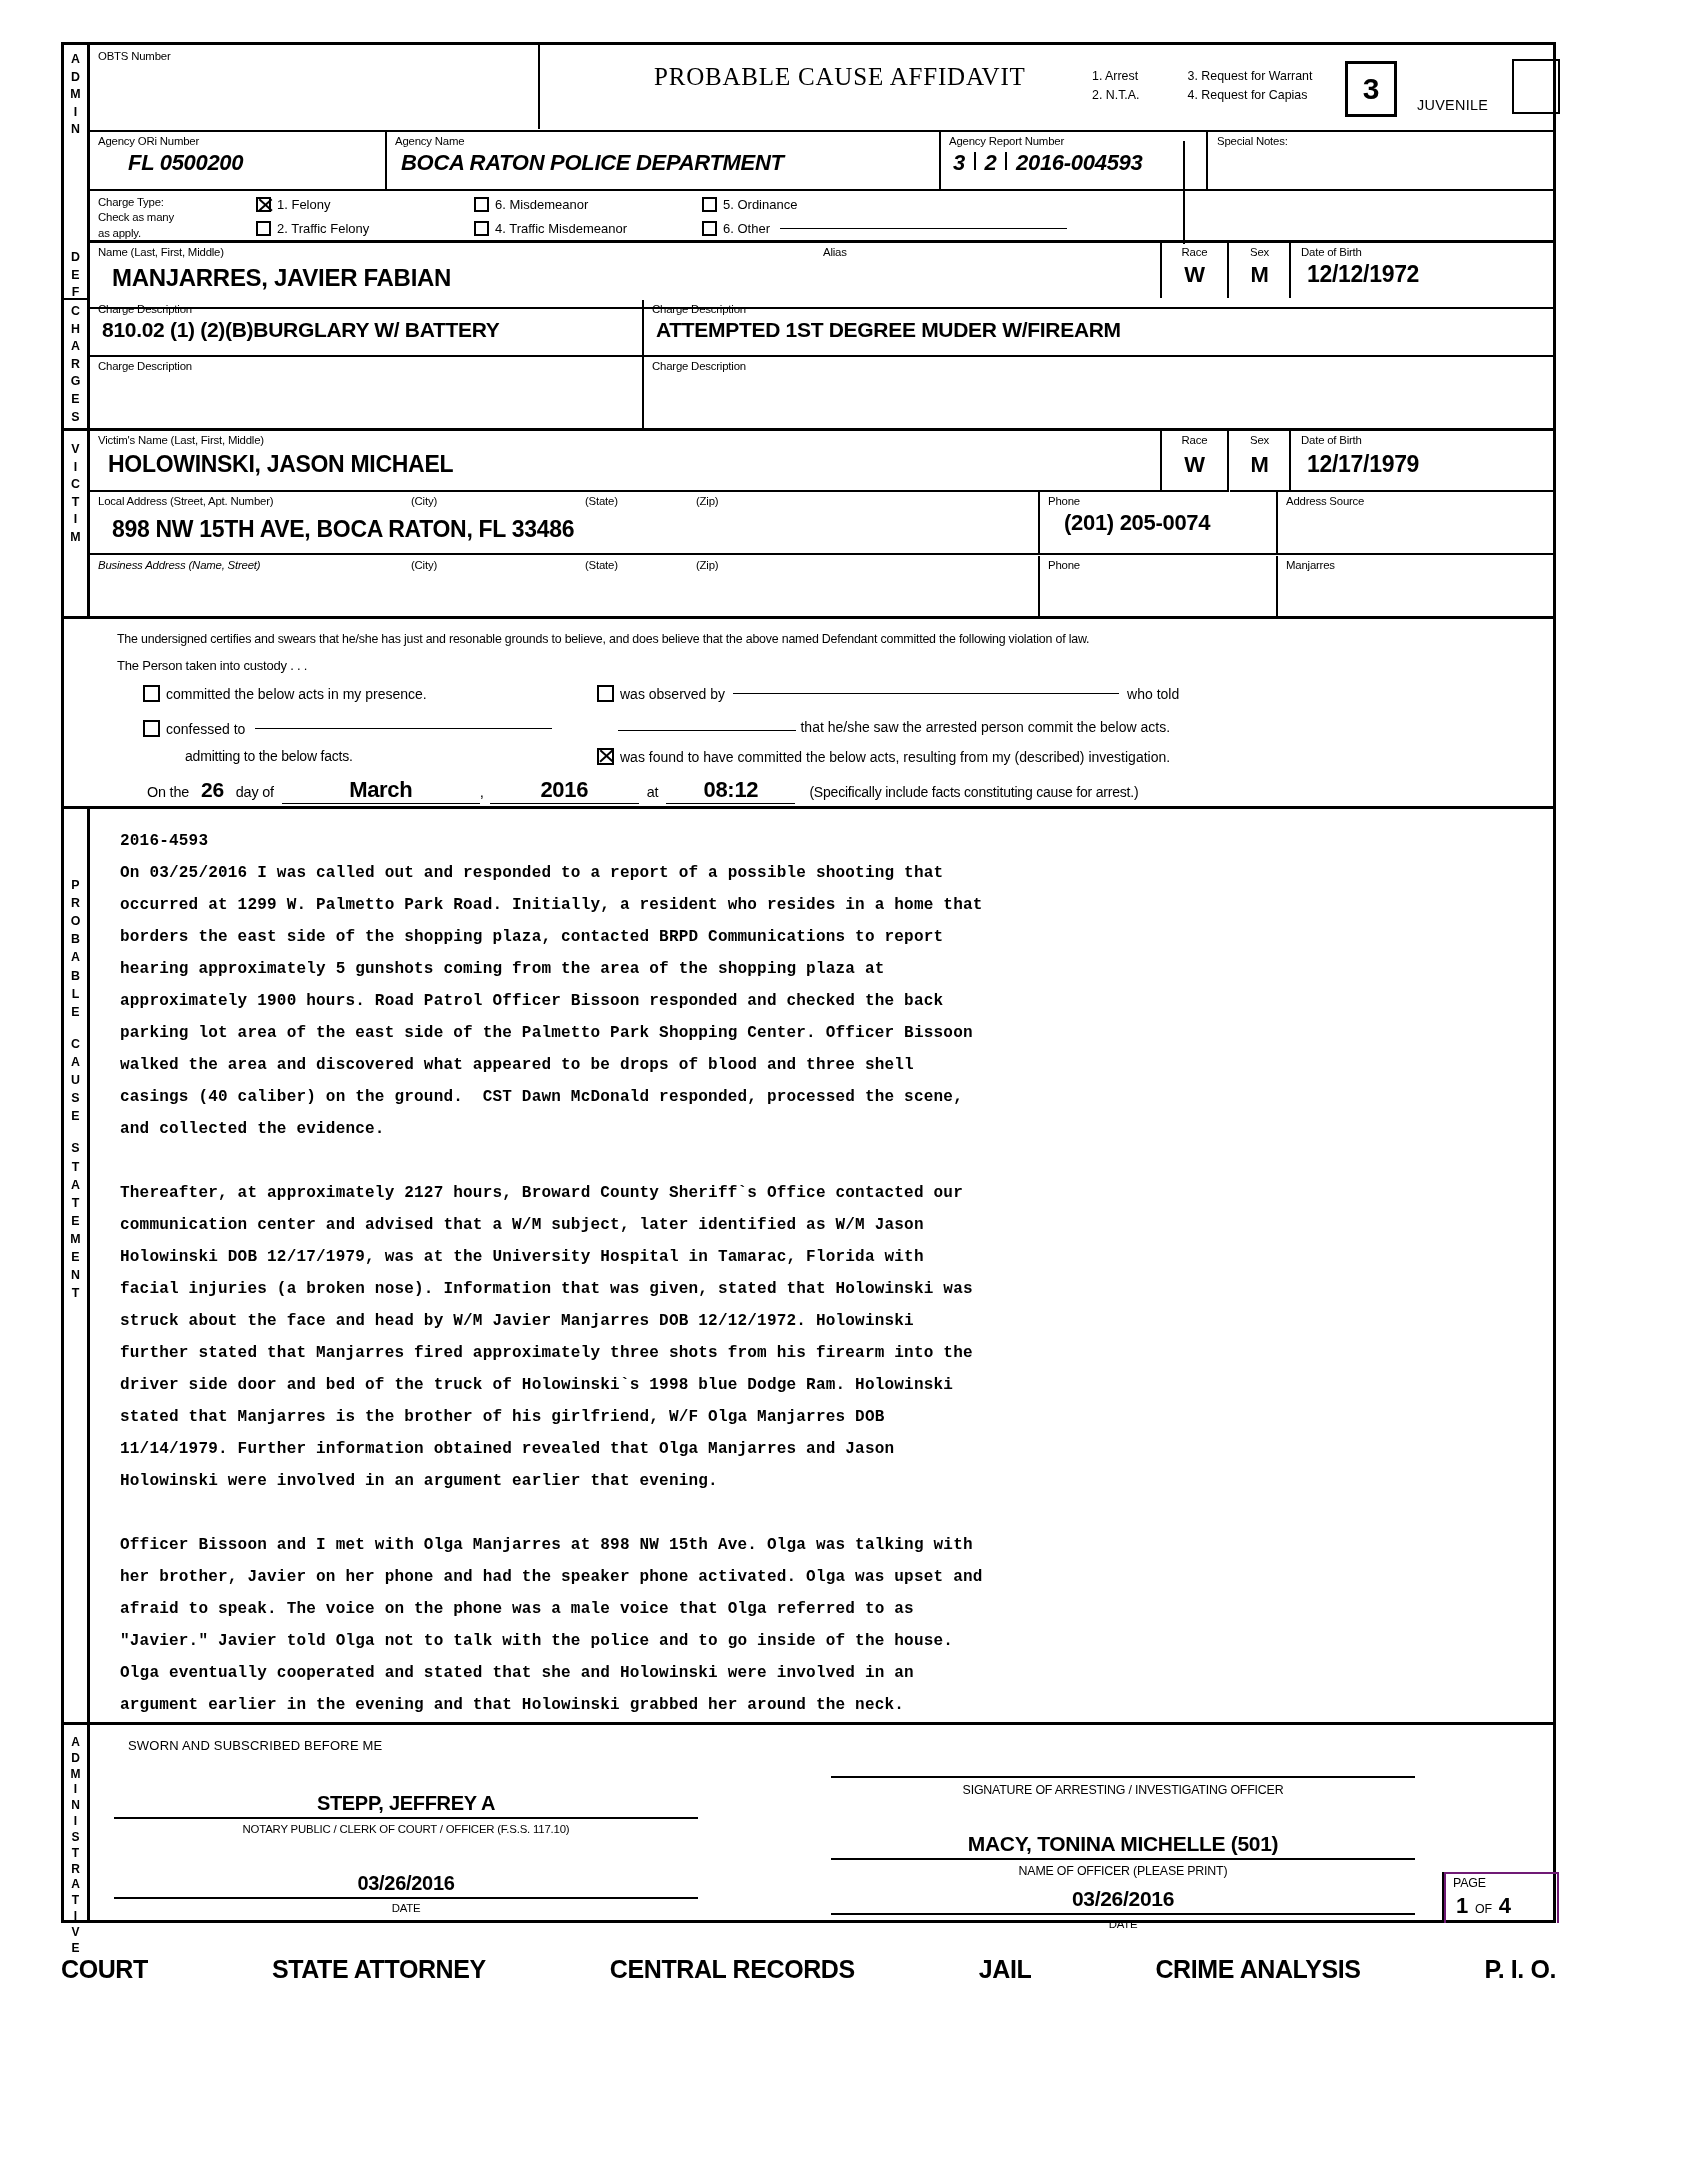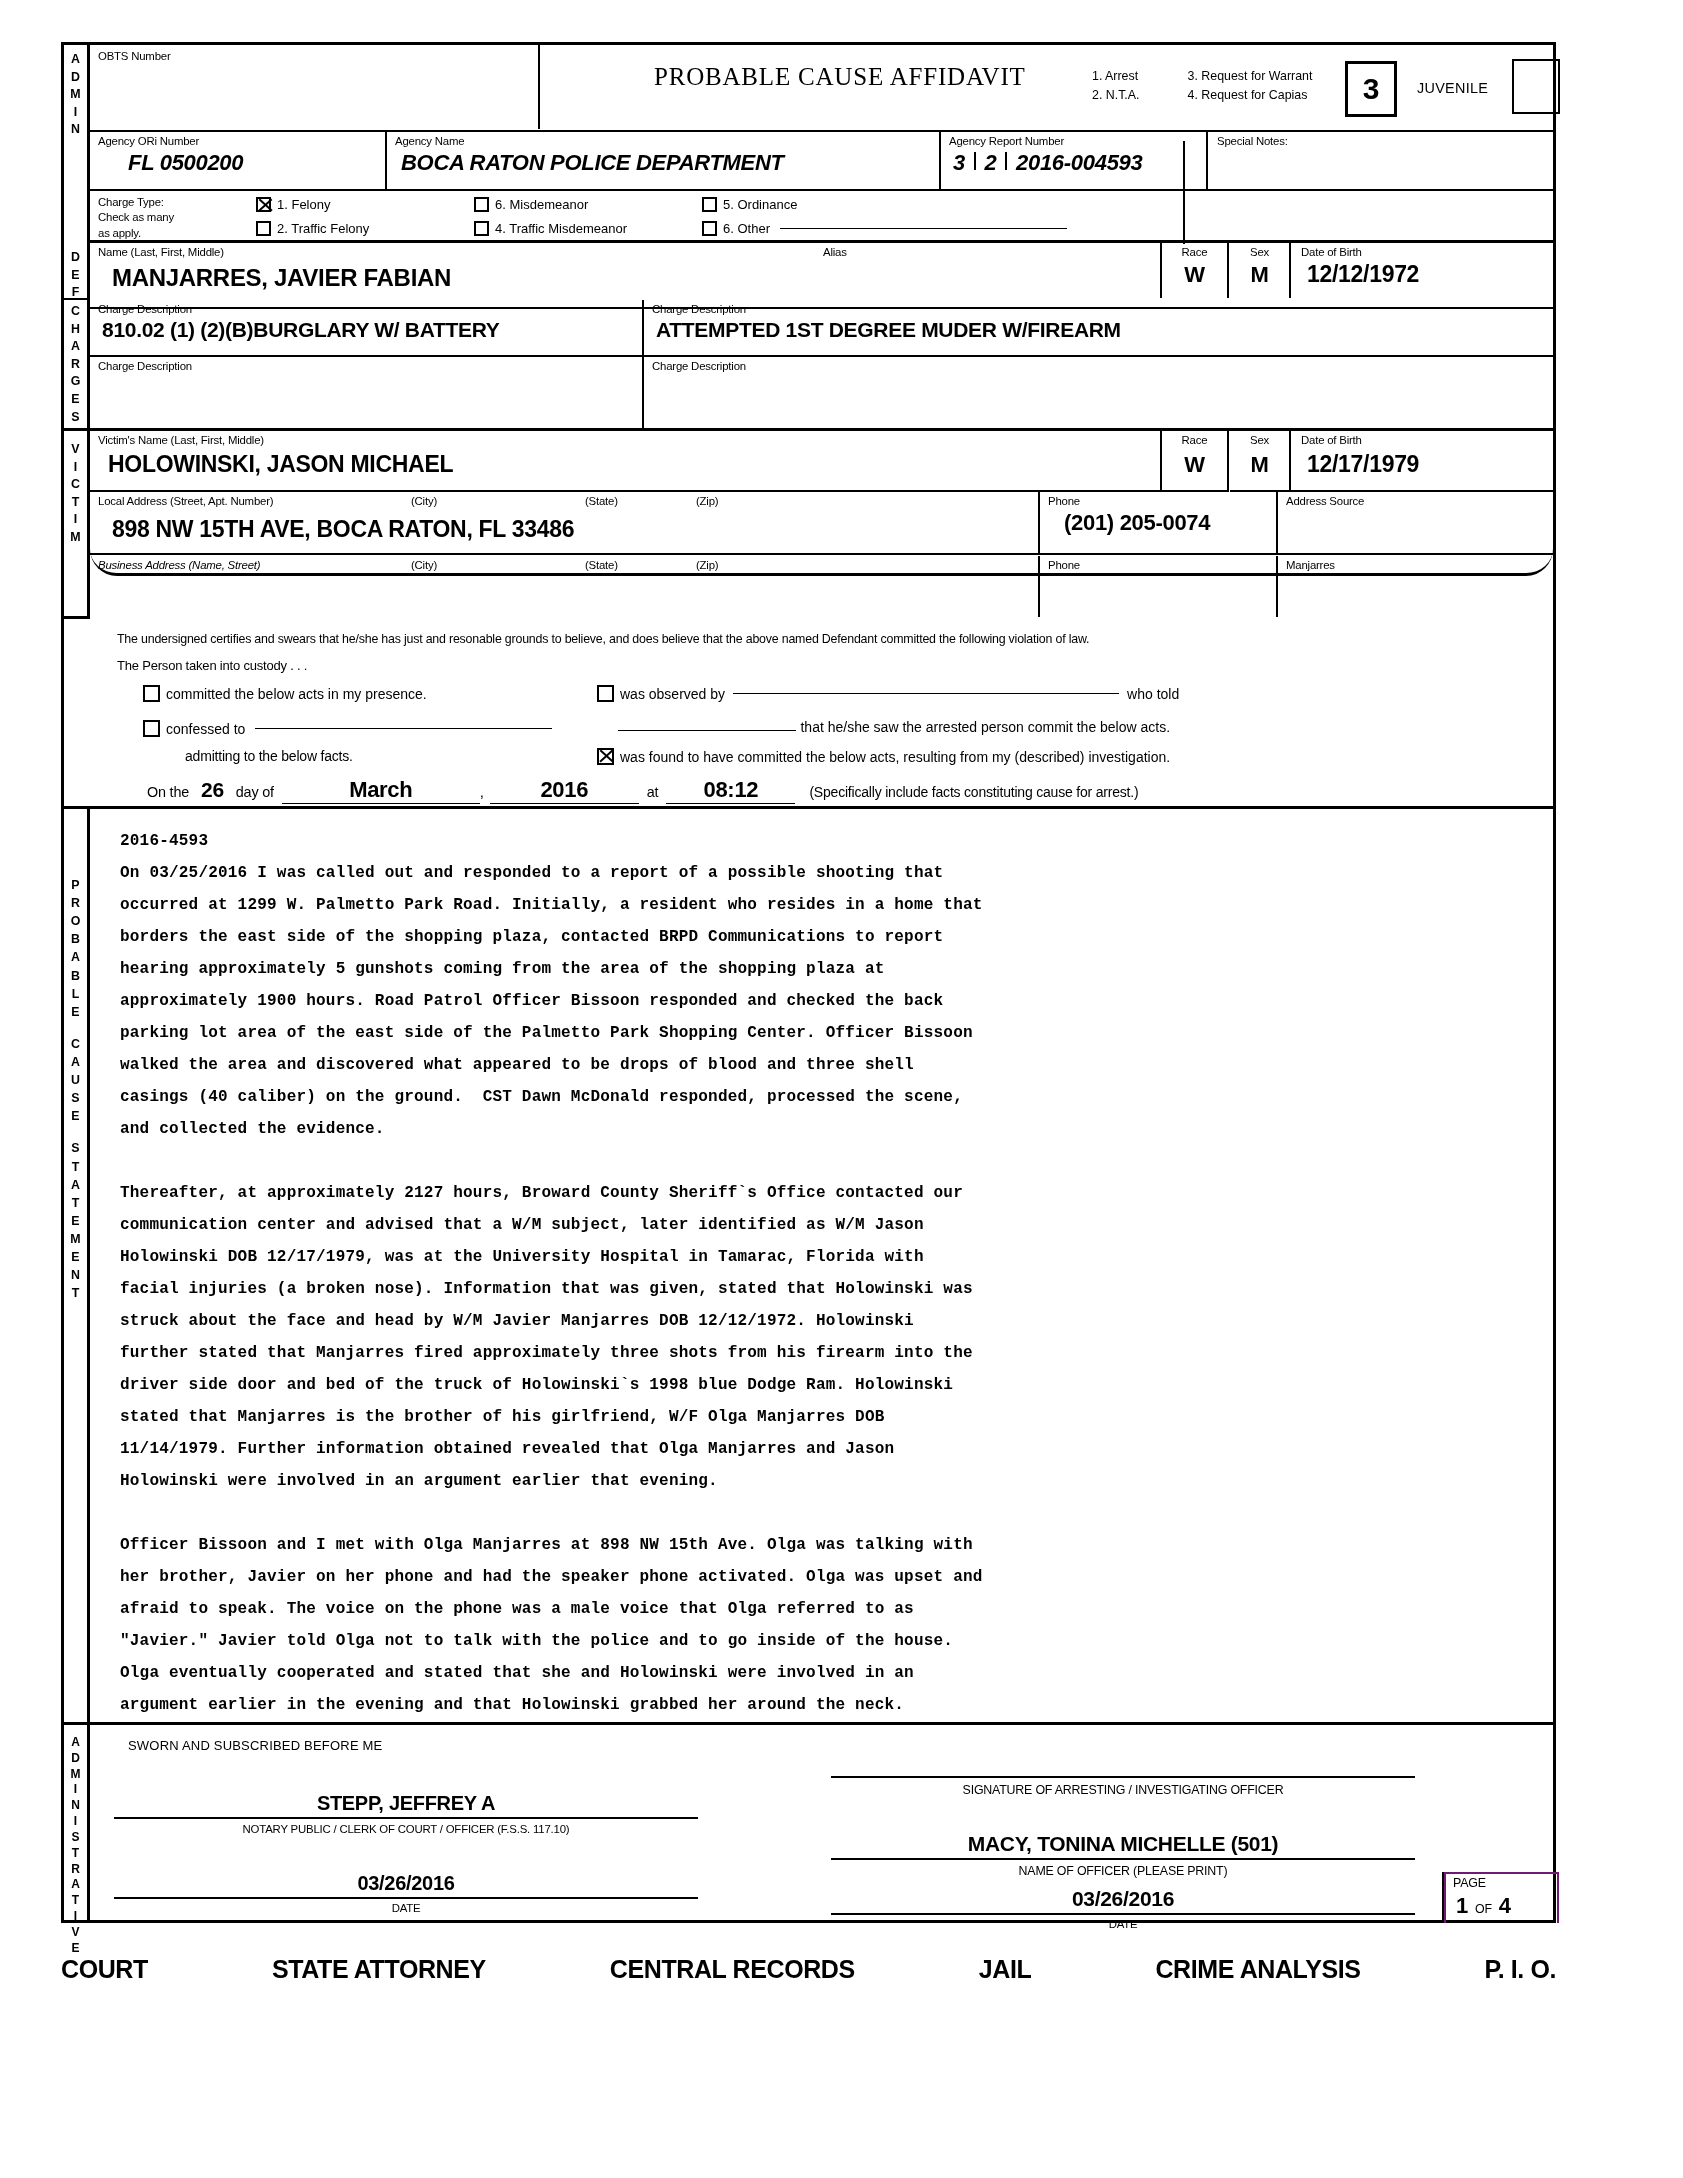--- a/index.html
+++ b/index.html
@@ -198,21 +198,21 @@
           </div>
           <div>
             <div>3. Request for Warrant</div>
             <div>4. Request for Capias</div>
           </div>
         </div>
       </div>
       <div class="disp-box" style="position:absolute; left:1255px; top:16px;">
         <span>3</span>
       </div>
-      <div class="juv-label" style="position:absolute; left:1327px; top:35px;">JUVENILE</div>
+      <div class="juv-label" style="position:absolute; left:1327px; top:52px;">JUVENILE</div>
       <div class="juv-box" style="position:absolute; left:1422px; top:14px;"></div>
     </div>
 
     <div class="cell b-b" style="left:26px; top:87px; right:0; height:59px;">
       <div class="cell b-r" style="left:0; top:0; width:297px; height:57px;">
         <div class="lbl" style="padding:3px 0 0 8px;">Agency ORi Number</div>
         <div class="val val-ital" style="padding:2px 0 0 38px;">FL 0500200</div>
       </div>
       <div class="cell b-r" style="left:297px; top:0; width:554px; height:57px;">
         <div class="lbl" style="padding:3px 0 0 8px;">Agency Name</div>
@@ -323,21 +323,21 @@
     </div>
 
     <div class="rail" style="top:386px; height:188px; border-bottom:3px solid #000; padding-top:10px;">
       <span>V</span>
         <span>I</span>
         <span>C</span>
         <span>T</span>
         <span>I</span>
         <span>M</span>
     </div>
-    <div class="cell b-b3" style="left:26px; top:386px; right:0; height:145px;border-radius:27px;">
+    <div class="cell b-b3" style="left:26px; top:386px; right:0; height:188px;">
 
       <div class="cell b-b b-r" style="left:0; top:0; width:1072px; height:61px;">
         <div class="lbl" style="padding:3px 0 0 8px;">Victim's Name (Last, First, Middle)</div>
         <div class="val" style="padding:4px 0 0 18px; font-size:23px;">HOLOWINSKI, JASON MICHAEL</div>
       </div>
       <div class="cell b-b b-r" style="left:1072px; top:0; width:67px; height:61px;">
         <div class="lbl" style="text-align:center; padding-top:3px;">Race</div>
         <div class="val" style="text-align:center; padding-top:5px;">W</div>
       </div>
       <div class="cell b-b b-r" style="left:1140px; top:0; width:61px; height:61px;">

